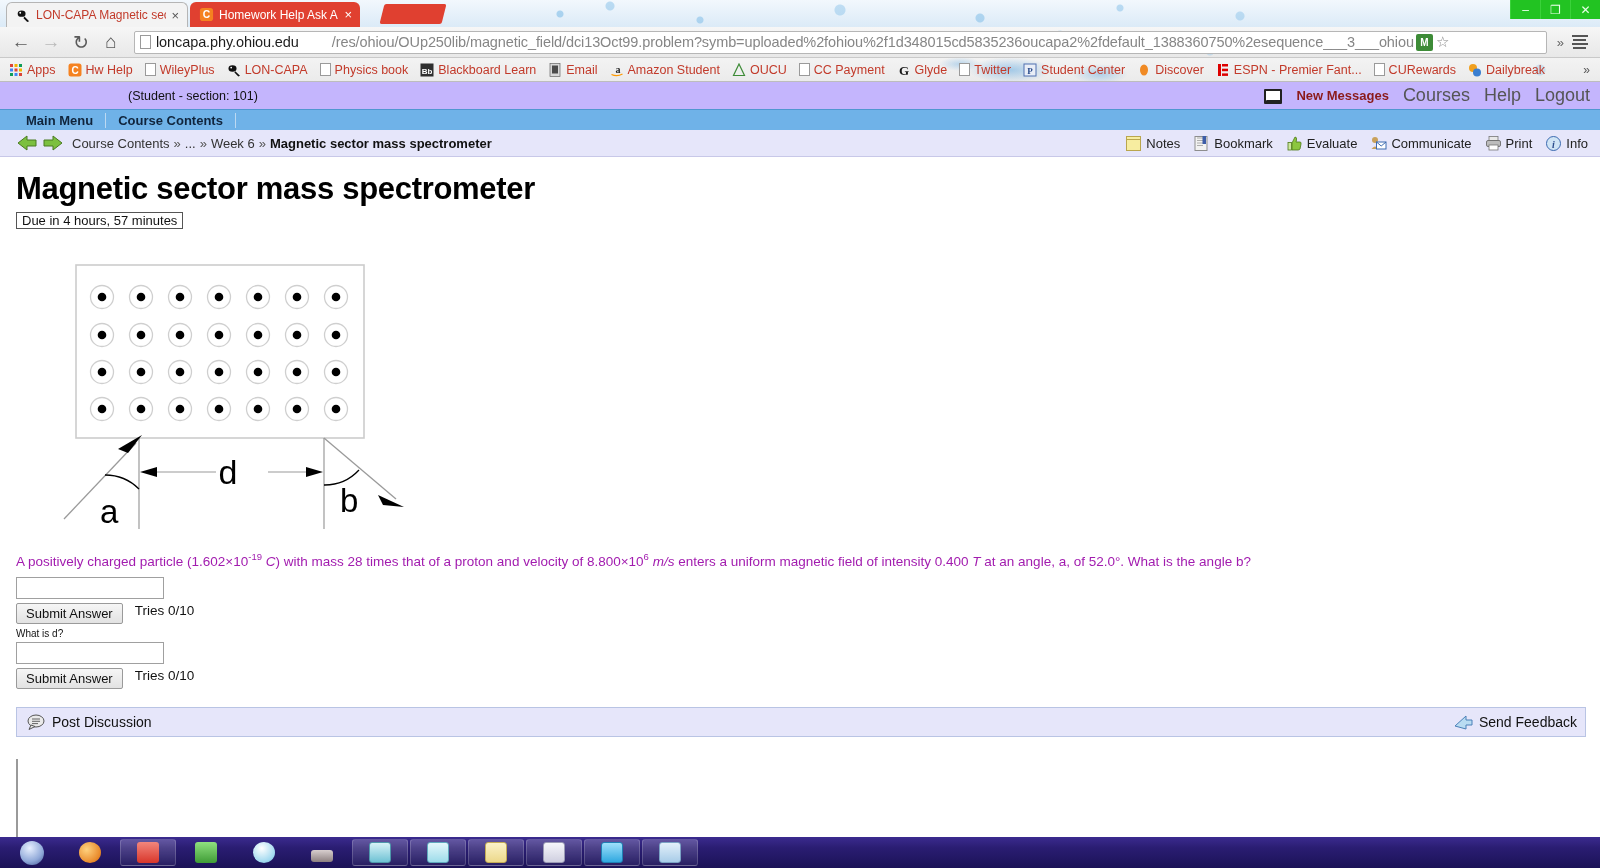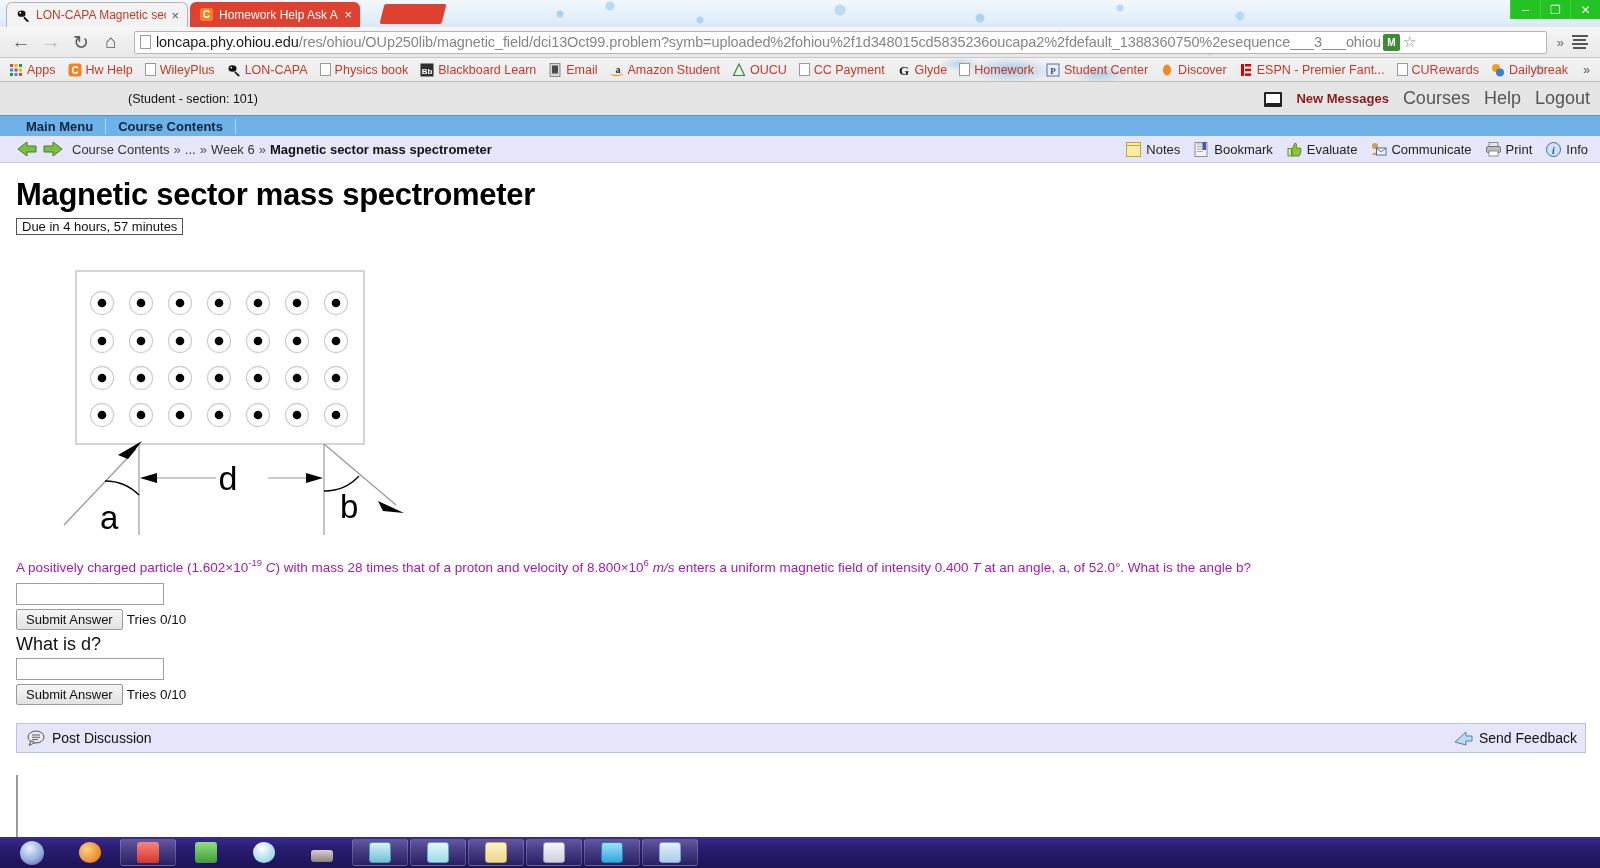--- a/index.html
+++ b/index.html
@@ -118,21 +118,21 @@
     overflow: hidden;
     position: relative; z-index: 2;
   }
   .page-ico {
     width: 11px; height: 14px; flex: none;
     border: 1px solid #9a9a9a; background: #fff;
     margin-right: 5px;
   }
   .url { white-space: nowrap; overflow: hidden; font-size: 14.5px; letter-spacing: -0.1px; }
   .url .host { color: #1d1d1d; }
-  .url .path { color: #868686; }
+  .url .path { color: #868686; padding-left: 33px; }
   .url-badge {
     width: 17px; height: 17px; flex: none;
     background: #3d8b37; border-radius: 2px;
     display:flex;align-items:center;justify-content:center;
     color:#fff;font-size:10px;font-weight:bold;
     margin-left: 2px;
   }
   .star { font-size: 15px; color: #8a8a8a; margin: 0 3px; flex:none; }
   .chev { font-size: 13px; color: #666; padding: 0 4px; position: relative; z-index:2; }
   .menu-ico { width: 16px; display:flex; flex-direction:column; gap:2px; margin: 0 6px 0 4px; position:relative; z-index:2;}
@@ -163,23 +163,23 @@
   .bm { display: flex; align-items: center; gap: 4px; padding: 0 5px; height: 20px; white-space: nowrap; color: #c23a2a; position:relative; z-index:2;}
   .bm .lbl { font-size: 12.5px; }
   .bmico { width: 14px; height: 14px; flex: none; display:flex;align-items:center;justify-content:center; font-size:10px; }
   .bmico.doc { border:1px solid #9a9a9a; background:#fff; width:11px; height:13px;}
   .bm-chev { position:absolute; right: 10px; z-index:3; color:#555; font-size: 12px; }
 
   
   .page { background: #fff; height: 779px; position: relative; overflow: hidden; }
 
   .lc-top {
-    height: 33px; display: flex; align-items: center;
+    height: 27px; display: flex; align-items: center;
     font-size: 12.5px; position: relative;
-    background: #e5e5e5;
+    background: #c4b5fd;
   }
   .lc-student { position: absolute; left: 128px; color: #111; font-size: 12.5px; }
   .lc-course { position: absolute; left: 0; right: 0; text-align: center; font-weight: bold; font-size: 13.5px; color:#111; }
   .lc-right { position: absolute; right: 10px; display: flex; align-items: center; gap: 14px; }
   .lc-right .newmsg { color: #8b1a1a; font-weight: bold; font-size: 13px; }
   .lc-right .lnk { color: #555; font-size: 18px; }
   .screen-ico { width:18px;height:14px; position:relative; }
   .screen-ico::before{content:"";position:absolute;left:0;top:0;width:14px;height:11px;border:2px solid #222;border-radius:1px;background:#fff;}
   .screen-ico::after{content:"";position:absolute;left:2px;bottom:0;width:16px;height:3px;background:#222;border-radius:1px;}
 
@@ -221,30 +221,30 @@
   .qtext sup { font-size: 9.5px; }
   .qtext i { font-style: italic; }
 
   .ansinput {
     width: 148px; height: 22px;
     border: 1px solid #a0a0a0; background: #fff;
     display: block; margin-bottom: 4px;
     font-size: 13px; padding: 0 3px;
     font-family: "Liberation Sans", sans-serif;
   }
-  .submitrow { display: flex; align-items: center; gap: 4px; margin-bottom: 4px; }
+  .submitrow { display: flex; align-items: flex-start; gap: 12px; margin-bottom: 4px; }
   .btn {
     border: 1px solid #9a9a9a;
     background: linear-gradient(180deg,#f6f6f6,#e2e2e2);
     font-size: 13px; color:#111;
     padding: 2px 9px; border-radius: 2px;
     font-family: "Liberation Sans", sans-serif;
   }
   .tries { font-size: 13.5px; color:#111; }
-  .subq { font-size: 18px; color:#111; margin: 4px 0 3px 0; }
+  .subq { font-size: 10px; color:#111; margin: 4px 0 3px 0; }
 
   .discbar {
     margin: 18px 0 0 0;
     height: 30px; background: #e6e6fa;
     border: 1px solid #b9c4e4;
     display: flex; align-items: center;
     padding: 0 12px 0 10px;
     position: relative;
   }
   .discbar .lbl { font-size: 14px; color:#111; margin-left: 7px; }
@@ -406,21 +406,21 @@
 
     <div class="bm">
       <svg class="bmico" viewBox="0 0 14 14">
         <text x="7" y="12" font-size="13" font-weight="bold" fill="#1a1a1a" text-anchor="middle" font-family="Liberation Serif, serif">G</text>
       </svg>
       <span class="lbl">Glyde</span>
     </div>
 
     <div class="bm">
       <span class="bmico doc"></span>
-      <span class="lbl">Homework</span>
+      <span class="lbl">Twitter</span>
     </div>
 
     <div class="bm">
       <svg class="bmico" viewBox="0 0 14 14">
         <rect x="1" y="1" width="12" height="12" fill="#e9eef7" stroke="#5171b0" stroke-width="1"></rect>
         <text x="7" y="11" font-size="9" font-weight="bold" fill="#2b4c8c" text-anchor="middle" font-family="Liberation Serif, serif">P</text>
       </svg>
       <span class="lbl">Student Center</span>
     </div>
 

